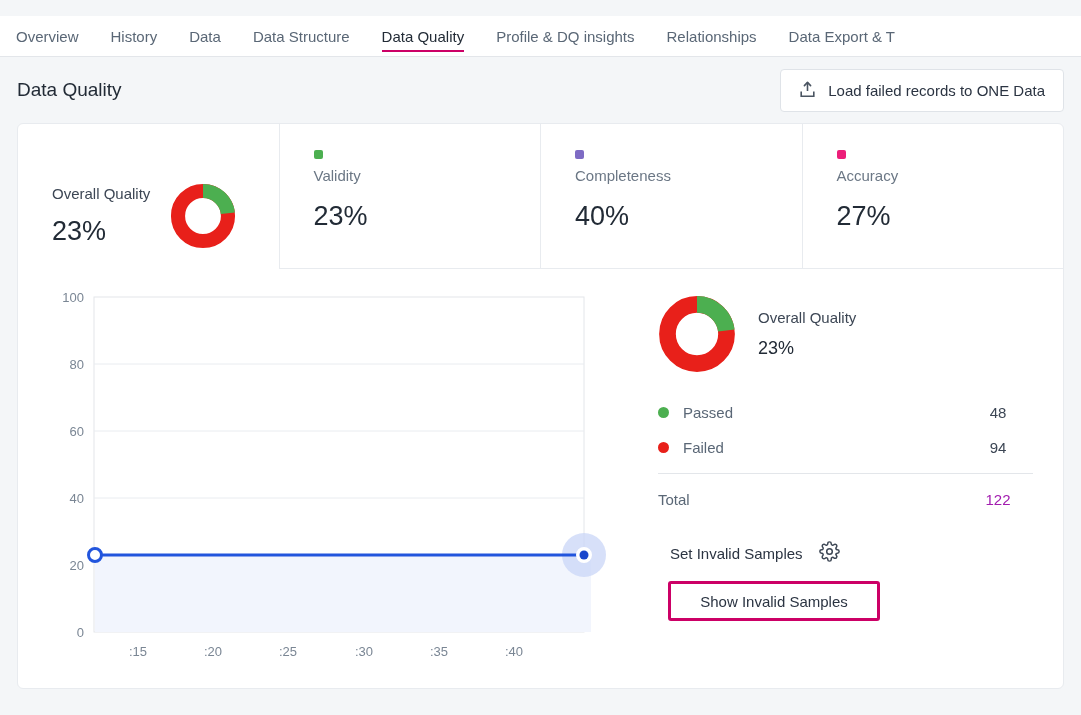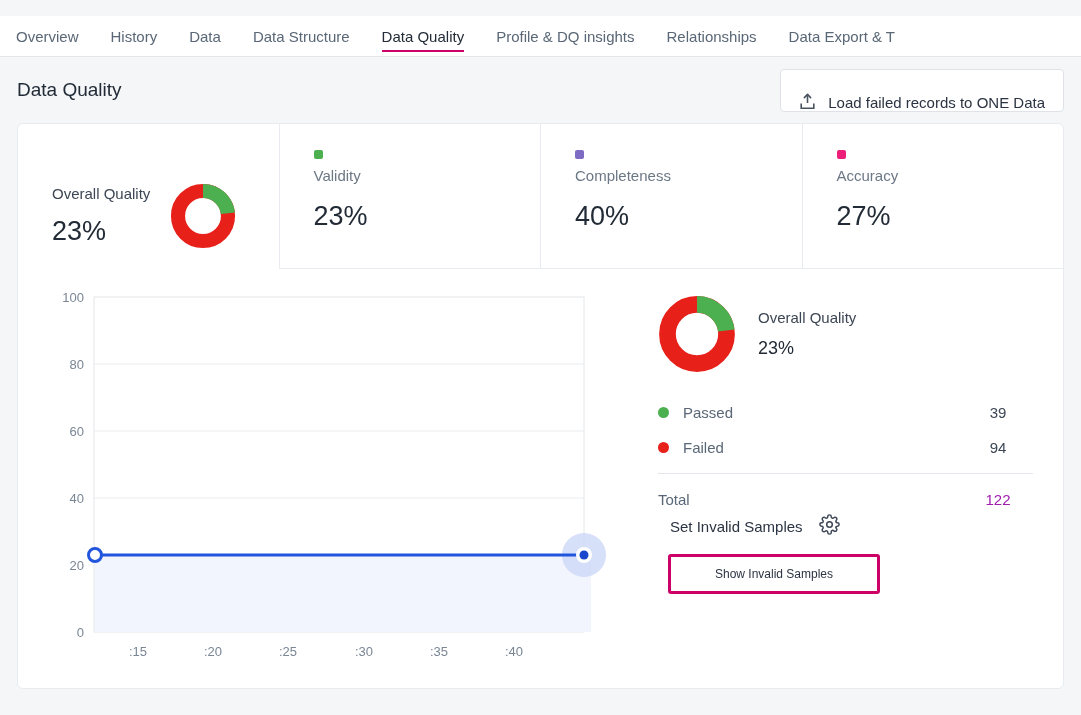--- a/index.html
+++ b/index.html
@@ -49,21 +49,21 @@
     align-items: center;
     justify-content: space-between;
     padding: 0 17px 0 17px;
   }
   .page-title {
     font-size: 19px;
     color: #222b36;
   }
   .load-btn {
     display: flex;
-    align-items: flex-end;
+    align-items: center;
     gap: 12px;
     background: #ffffff;
     border: 1px solid #dfe3e8;
     border-radius: 4px;
     height: 43px;
     padding: 0 18px;
     font-size: 15px;
     color: #2b3442;
     cursor: pointer;
   }
@@ -196,36 +196,37 @@
     width: 375px;
     height: 30px;
   }
   .total-label { flex: 1 1 auto; }
   .total-val { width: 70px; text-align: center; color: #a21caf; }
 
   .set-invalid {
     display: flex;
     align-items: center;
     gap: 16px;
+    margin-top: 27px;
     margin-left: 12px;
     font-size: 15px;
     color: #2b3442;
     cursor: pointer;
     width: max-content;
   }
   .show-invalid {
     margin-top: 16px;
     margin-left: 10px;
     width: 212px;
     height: 40px;
     border: 3px solid #cc0066;
     border-radius: 3px;
     background: #ffffff;
     font-family: "Liberation Sans", sans-serif;
-    font-size: 12px;
+    font-size: 15px;
     color: #2b3442;
     cursor: pointer;
   }
 </style>
 </head>
 <body>
 
 <div class="tabbar">
   <div class="tab">
     <span>Overview</span>
@@ -360,21 +361,21 @@
         </div>
         <div class="summary-head-text">
           <div class="sh-title">Overall Quality</div>
           <div class="sh-value">23%</div>
         </div>
       </div>
 
       <div class="legend-row">
         <span class="legend-swatch" style="background:#4caf50"></span>
         <span class="legend-name">Passed</span>
-        <span class="legend-val">39</span>
+        <span class="legend-val">48</span>
       </div>
 
       <div class="legend-row">
         <span class="legend-swatch" style="background:#e8201a"></span>
         <span class="legend-name">Failed</span>
         <span class="legend-val">94</span>
       </div>
 
       <div class="divider"></div>
 

